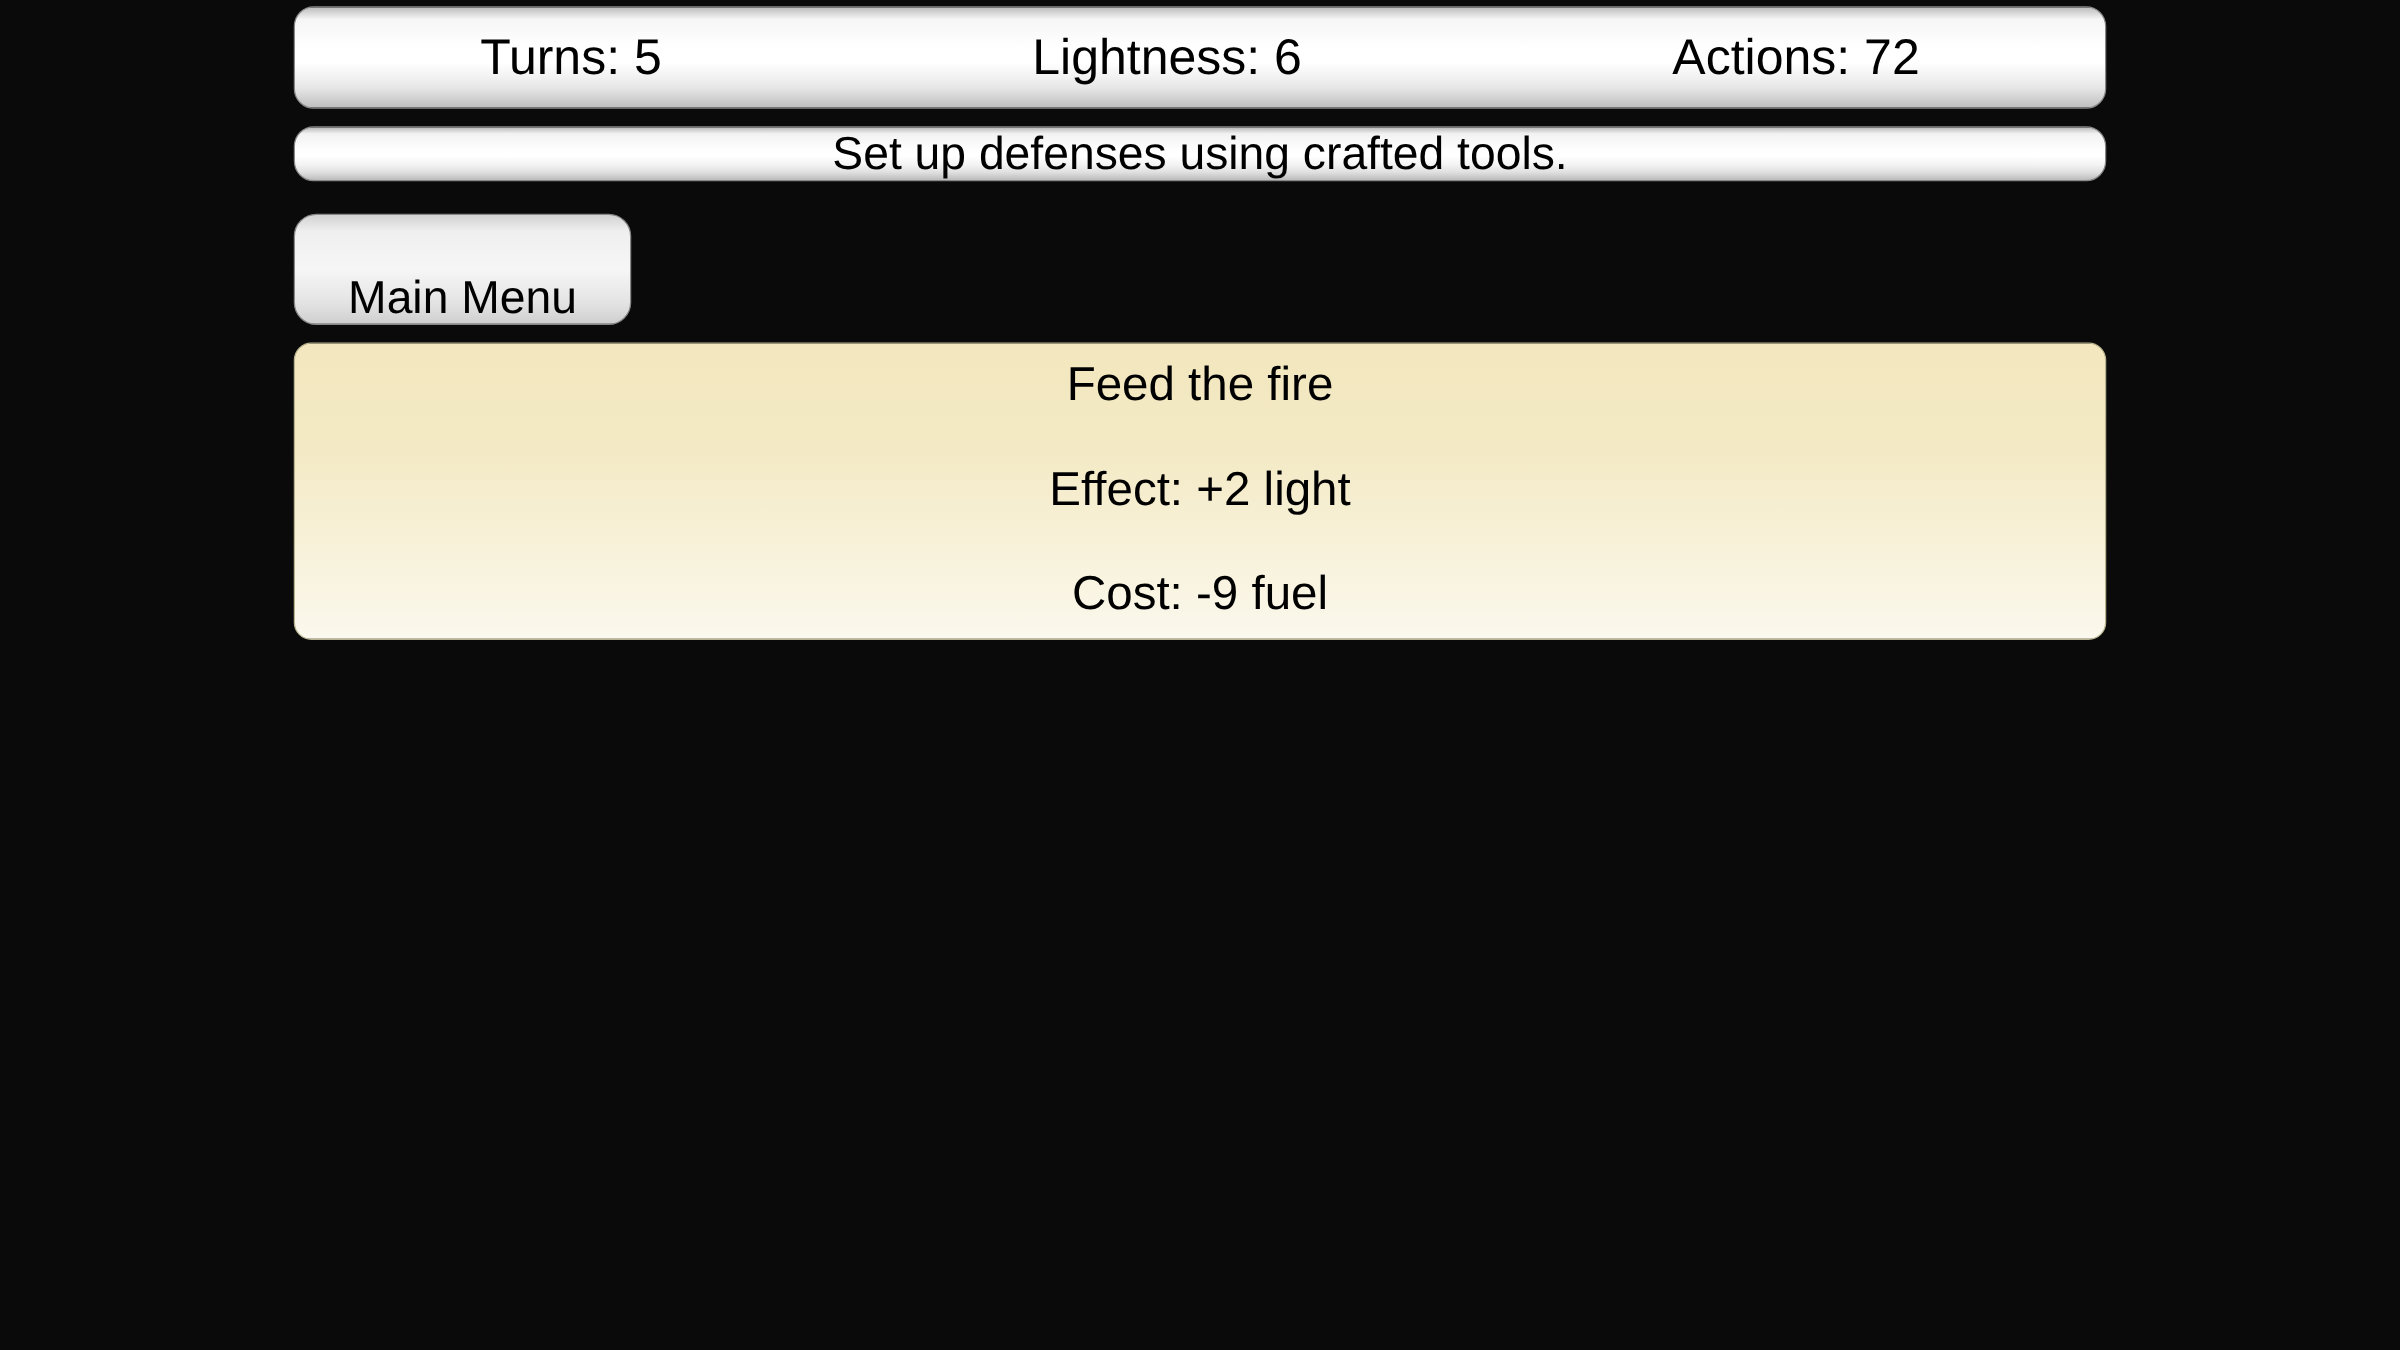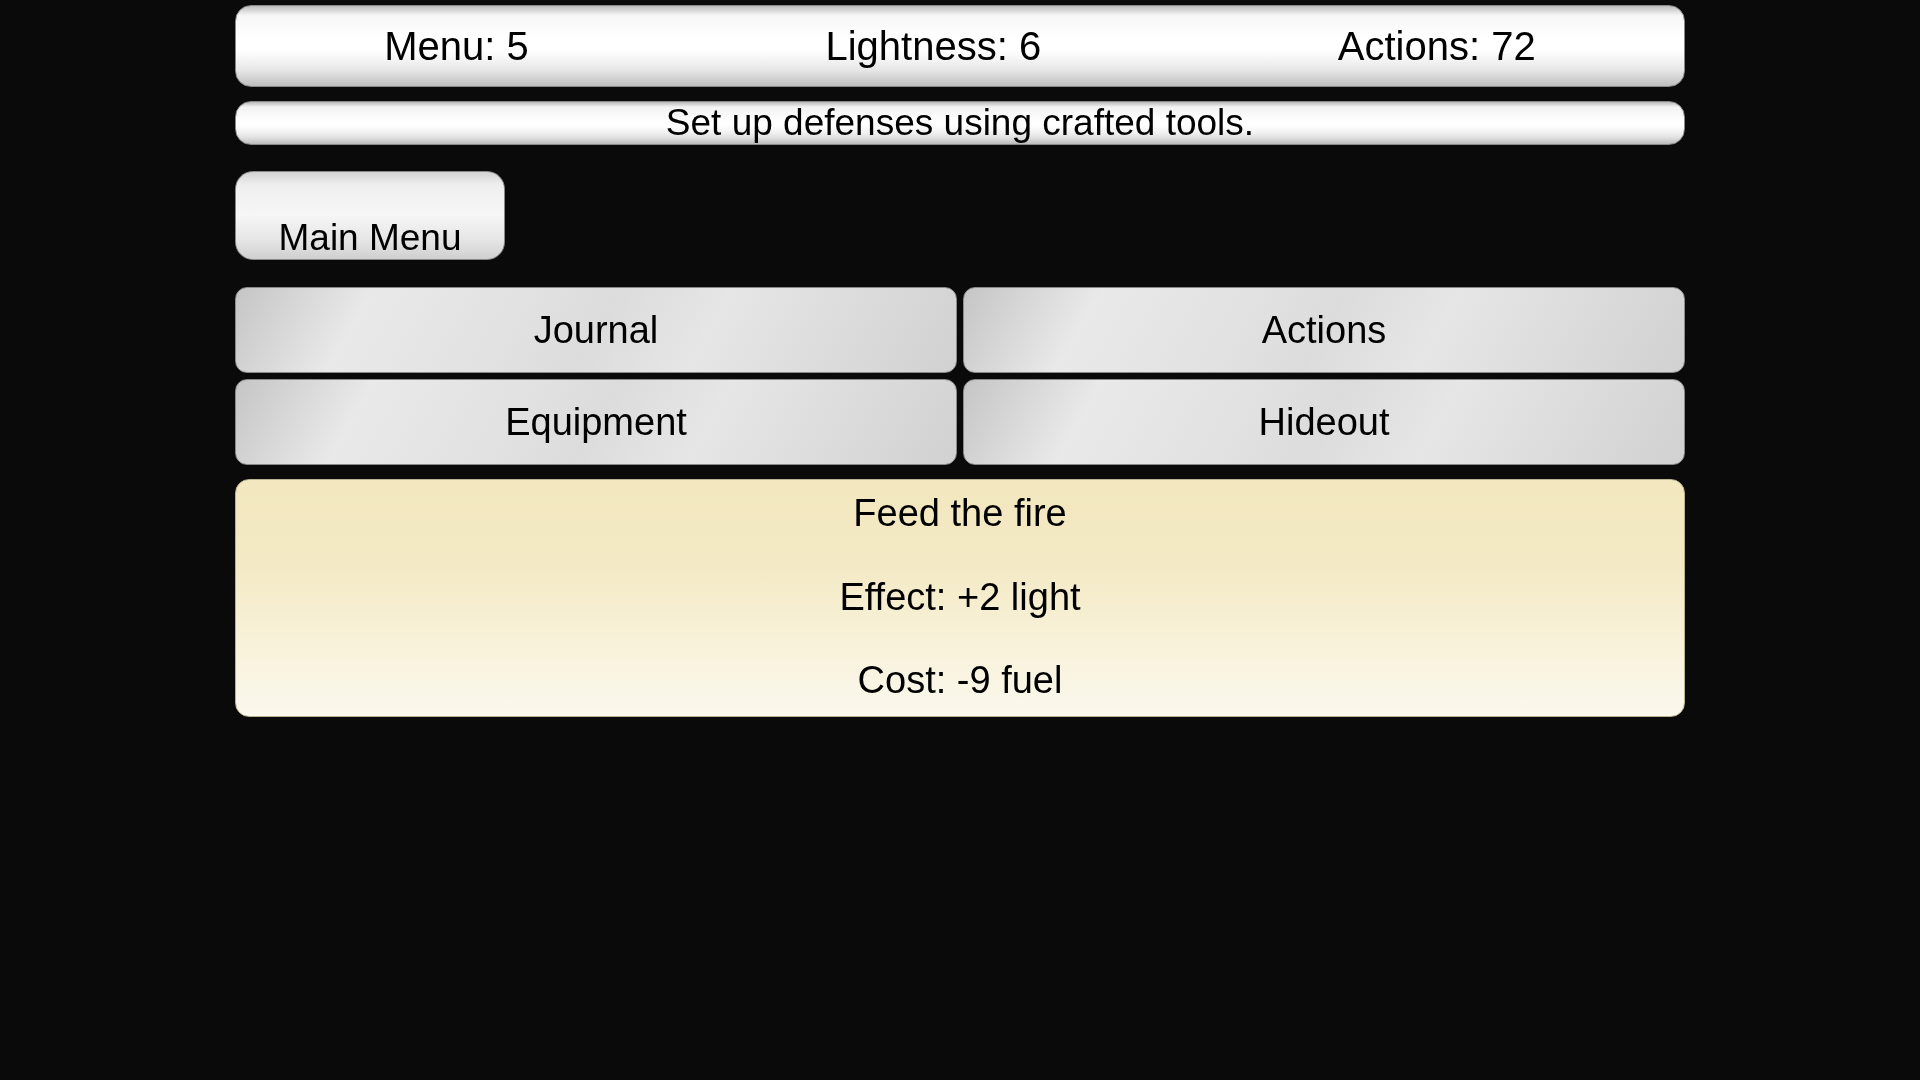--- a/index.html
+++ b/index.html
@@ -132,21 +132,21 @@
     gap: 41px;
   }
 </style>
 </head>
 <body>
 
 <div class="viewport">
 
   <div class="statbar">
     <div>
-      <span>Menu:</span>
+      <span>Turns:</span>
       <span> </span>
       <span>5</span>
     </div>
     <div>
       <span>Lightness:</span>
       <span> </span>
       <span>6</span>
     </div>
     <div>
       <span>Actions:</span>
@@ -157,34 +157,20 @@
 
   <div class="row2">
     <div class="objective">
       <span>Set up defenses using crafted tools.</span>
     </div>
     <div class="mainmenu-btn">
       <span>Main Menu</span>
     </div>
   </div>
 
-  <div class="tabgrid">
-    <div class="tab-btn">
-      <span>Journal</span>
-    </div>
-    <div class="tab-btn">
-      <span>Actions</span>
-    </div>
-    <div class="tab-btn">
-      <span>Equipment</span>
-    </div>
-    <div class="tab-btn">
-      <span>Hideout</span>
-    </div>
-  </div>
 
   <div class="action-card">
     <div>Feed the fire</div>
     <div>Effect: +2 light</div>
     <div>Cost: -9 fuel</div>
   </div>
 
 </div>
 
 </body></html>

